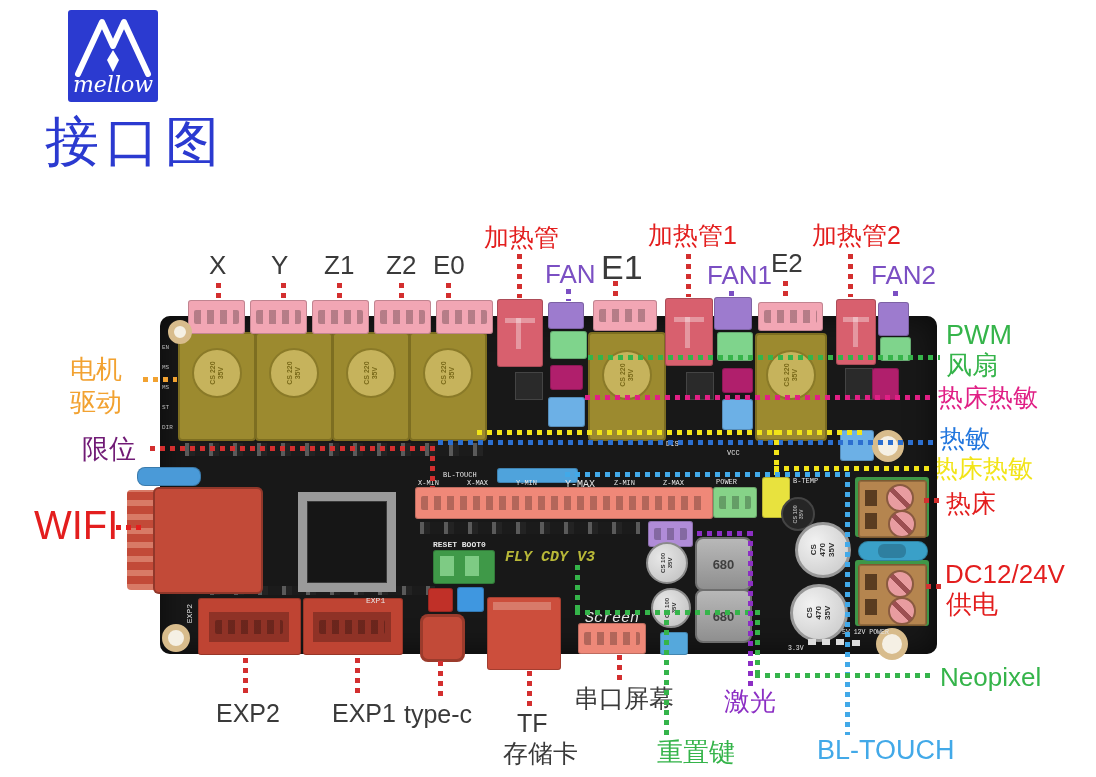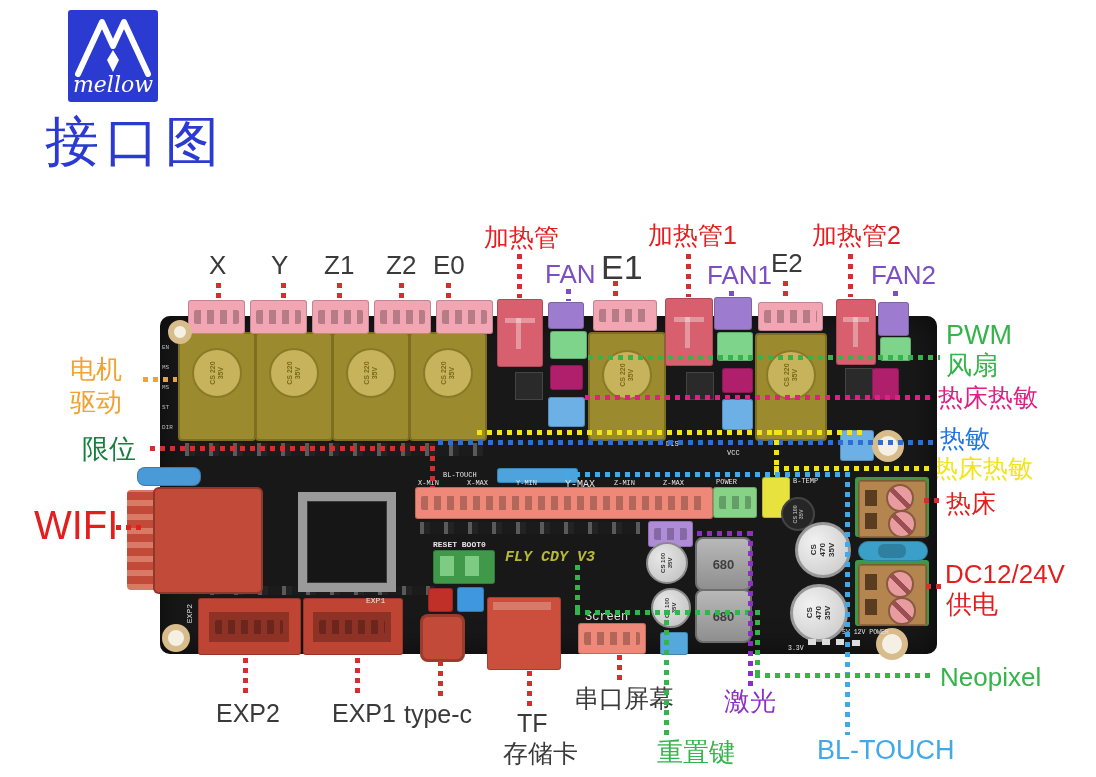--- a/index.html
+++ b/index.html
@@ -175,21 +175,21 @@
     <div class="abs pins" style="left:11px;top:14px;width:80px;height:30px;background:#8f3226;"></div>
   </div>
   <div class="silk" style="left:366px;top:597px;font-size:8px;">EXP1</div>
   <div class="conn" style="left:303px;top:598px;width:100px;height:57px;background:#bf4433;">
     <div class="abs pins" style="left:10px;top:14px;width:78px;height:30px;background:#8f3226;"></div>
   </div>
   <div class="conn" style="left:420px;top:614px;width:45px;height:48px;background:#c24a38;border-radius:8px;box-shadow:inset 0 0 0 3px rgba(0,0,0,.2);"></div>
   <div class="conn" style="left:487px;top:597px;width:74px;height:73px;background:#cc4e3c;">
     <div class="abs" style="left:6px;top:5px;width:58px;height:8px;background:#d87a6a;"></div>
   </div>
-  <div class="silk" style="left:585px;top:611px;font-size:12px;">Screen</div>
+  <div class="silk" style="left:585px;top:611px;font-size:15px;font-style:italic;">Screen</div>
   <div class="conn pins" style="left:578px;top:623px;width:68px;height:31px;background:#ee8878;"></div>
   <div class="conn" style="left:660px;top:632px;width:28px;height:23px;background:#55a8dc;"></div>
 
   <div class="cap" style="left:646px;top:542px;width:38px;height:38px;background:radial-gradient(circle at 35% 35%,#e8e8e8,#bdbdbd);border:2px solid #8a8a8a;">
       <span class="ct" style="color:#333;font-size:6px;width:22px;">CS 100 35V</span>
     </div>
   <div class="cap" style="left:651px;top:588px;width:36px;height:36px;background:radial-gradient(circle at 35% 35%,#e8e8e8,#bdbdbd);border:2px solid #8a8a8a;">
       <span class="ct" style="color:#333;font-size:6px;width:22px;">CS 100 35V</span>
     </div>
   <div class="cap" style="left:695px;top:537px;width:53px;height:50px;border-radius:8px;background:linear-gradient(#b8b8b8,#8f8f8f);border:2px solid #6e6e6e;">
@@ -311,16 +311,16 @@
   <div class="lbl" style="left:332px;top:701px;font-size:25px;color:#3a3a3a;">EXP1</div>
   <div class="lbl" style="left:404px;top:702px;font-size:25px;color:#3a3a3a;">type-c</div>
   <div class="lbl" style="left:517px;top:711px;font-size:25px;color:#3a3a3a;">TF</div>
   <div class="lbl" style="left:503px;top:741px;font-size:25px;color:#3a3a3a;">存储卡</div>
   <div class="lbl" style="left:574px;top:688px;font-size:25px;color:#3a3a3a;font-family:Liberation Mono, monospace;">串口屏幕</div>
   <div class="lbl" style="left:724px;top:688px;font-size:26px;color:#8c2fc4;">激光</div>
   <div class="lbl" style="left:657px;top:739px;font-size:26px;color:#35b44a;">重置键</div>
 
   <div class="lbl" style="left:70px;top:356px;font-size:26px;color:#f2a231;">电机</div>
   <div class="lbl" style="left:70px;top:389px;font-size:26px;color:#f2a231;">驱动</div>
-  <div class="lbl" style="left:82px;top:436px;font-size:27px;color:#15803d;">限位</div>
+  <div class="lbl" style="left:82px;top:436px;font-size:27px;color:#701a75;">限位</div>
   <div class="lbl" style="left:34px;top:505px;font-size:40px;color:#e31e1e;">WIFI</div>
 
 </div>
 
 </body></html>

